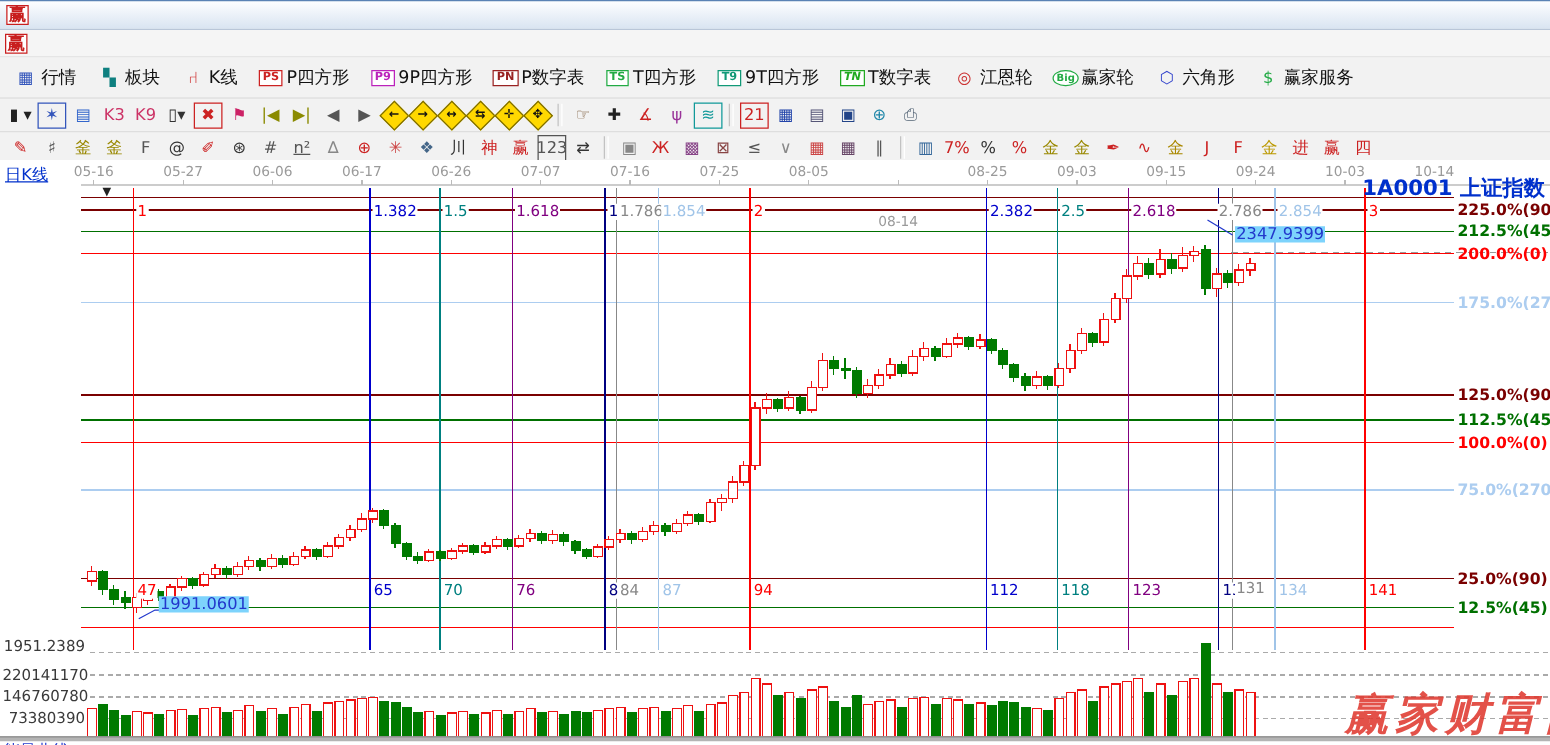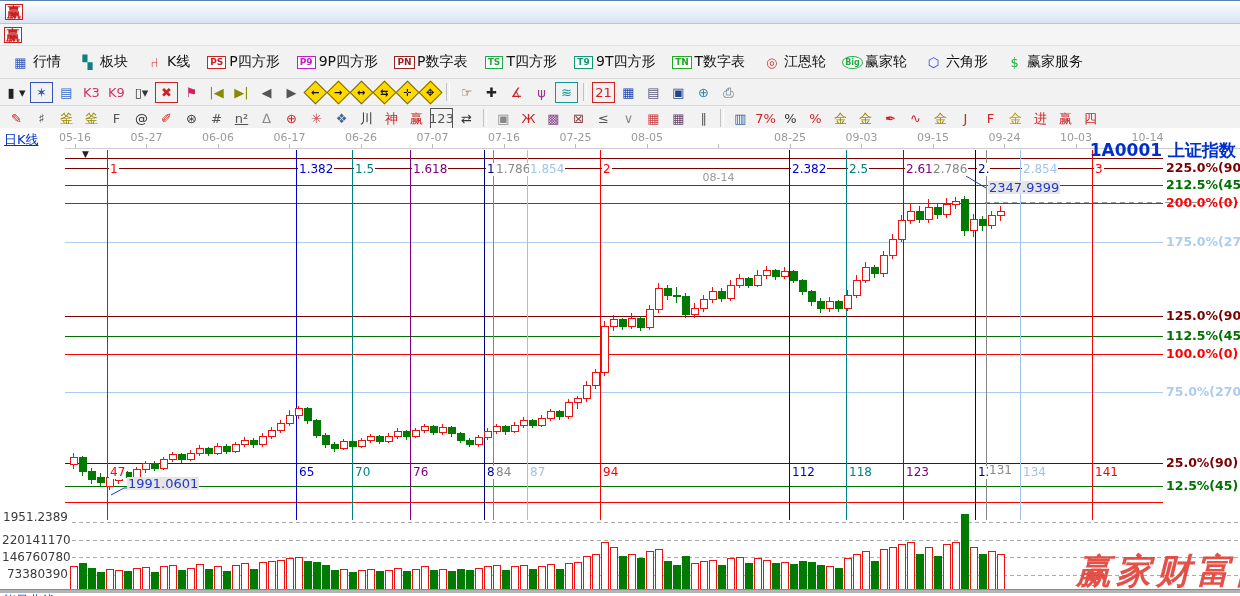--- a/index.html
+++ b/index.html
@@ -32,21 +32,21 @@
   
   #chart{position:absolute;left:0;top:128px;width:1240px;height:468px;background:#fff;}
   #chart svg{position:absolute;left:0;top:0;}
   .abslab{position:absolute;white-space:nowrap;}
   .datelab{font-size:11px;color:#9a9a9a;}
   .axlab{font-size:12px;color:#3a3a3a;width:66px;text-align:right;}
   .ratiolab,.daylab{font-size:12px;line-height:13px;background:#fff;padding:0 1px;}
   .pctlab{font-size:12.5px;font-weight:bold;line-height:13px;}
   .panelab{font-size:13px;color:#0030cc;text-decoration:underline;}
   .symlab{font-size:17px;font-weight:bold;color:#0030cc;}
-  .anno{font-size:13px;color:#2238cc;background:#e5e5e5;padding:0 1px;line-height:13px;}
+  .anno{font-size:13px;color:#2238cc;background:#7dd3fc;padding:0 1px;line-height:13px;}
   .marker{font-size:9px;color:#222;line-height:9px;}
   .watermark{font-size:35px;font-weight:bold;font-style:italic;color:#e03a30;opacity:.88;
     font-family:"DejaVu Serif","Liberation Serif",serif;letter-spacing:5px;}
   .bottomtab{font-size:13px;color:#2238cc;}
   .statusdiv{position:absolute;left:0;width:1240px;height:3px;background:#b4b4b4;border-top:1px solid #8a8a8a;}
 </style>
 </head>
 <body>
 
 <div class="titlebar">
@@ -94,21 +94,21 @@
       </span>
       <span>T四方形</span>
     </span>
     <span class="tbtn">
       <span class="icon16" style="color: rgb(17, 153, 119);">
         <span class="badge">T9</span>
       </span>
       <span>9T四方形</span>
     </span>
     <span class="tbtn">
-      <span class="icon16" style="color: rgb(34, 170, 34);">
+      <span class="icon16" style="color: rgb(34, 170, 34); font-style: italic;">
         <span class="badge">TN</span>
       </span>
       <span>T数字表</span>
     </span>
     <span class="tbtn">
       <span class="icon16" style="color: rgb(204, 51, 51);">◎</span>
       <span>江恩轮</span>
     </span>
     <span class="tbtn">
       <span class="icon16" style="color: rgb(34, 170, 68);">
@@ -628,21 +628,21 @@
       <div class="abslab ratiolab" style="left: 602px; top: 35px; color: rgb(255, 0, 0);">2</div>
       <div class="abslab daylab" style="left: 602px; top: 338px; color: rgb(255, 0, 0);">94</div>
       <div class="abslab ratiolab" style="left: 791px; top: 35px; color: rgb(0, 0, 204);">2.382</div>
       <div class="abslab daylab" style="left: 791px; top: 338px; color: rgb(0, 0, 204);">112</div>
       <div class="abslab ratiolab" style="left: 848px; top: 35px; color: rgb(0, 128, 128);">2.5</div>
       <div class="abslab daylab" style="left: 848px; top: 338px; color: rgb(0, 128, 128);">118</div>
       <div class="abslab ratiolab" style="left: 905px; top: 35px; color: rgb(128, 0, 128);">2.618</div>
       <div class="abslab daylab" style="left: 905px; top: 338px; color: rgb(128, 0, 128);">123</div>
       <div class="abslab ratiolab" style="left: 977px; top: 35px; color: rgb(0, 0, 128);">2.</div>
       <div class="abslab daylab" style="left: 977px; top: 338px; color: rgb(0, 0, 128);">13</div>
-      <div class="abslab ratiolab" style="left: 932px; top: 35px; color: rgb(136, 136, 136);">2.786</div>
+      <div class="abslab ratiolab" style="left: 974px; top: 35px; color: rgb(136, 136, 136);">2.786</div>
       <div class="abslab daylab" style="left: 988px; top: 336px; color: rgb(136, 136, 136);">131</div>
       <div class="abslab ratiolab" style="left: 1022px; top: 35px; color: rgb(160, 196, 232);">2.854</div>
       <div class="abslab daylab" style="left: 1022px; top: 338px; color: rgb(160, 196, 232);">134</div>
       <div class="abslab ratiolab" style="left: 1094px; top: 35px; color: rgb(255, 0, 0);">3</div>
       <div class="abslab daylab" style="left: 1094px; top: 338px; color: rgb(255, 0, 0);">141</div>
       <div class="abslab axlab" style="left: 2px; top: 382px;">1951.2389</div>
       <div class="abslab axlab" style="left: 2px; top: 405px;">220141170</div>
       <div class="abslab axlab" style="left: 2px; top: 422px;">146760780</div>
       <div class="abslab axlab" style="left: 2px; top: 439px;">73380390</div>
       <div class="abslab anno" style="left: 127px; top: 349px;">1991.0601</div>

